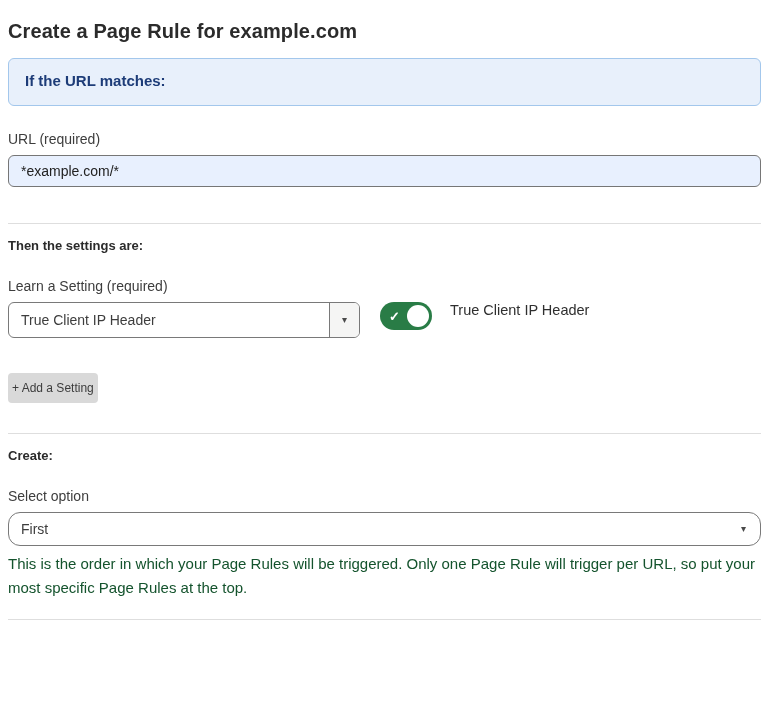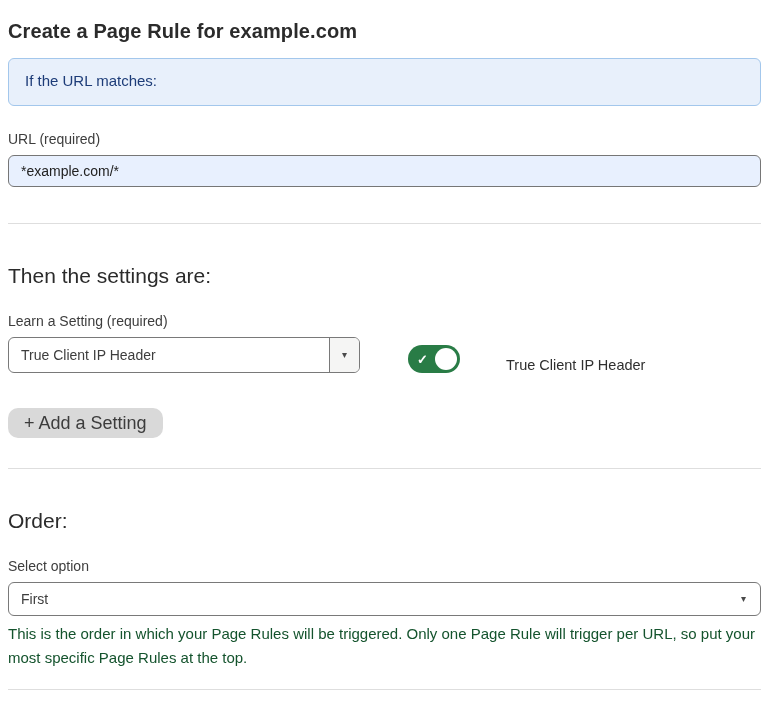--- a/index.html
+++ b/index.html
@@ -22,21 +22,21 @@
   .info-box {
     margin-top: 15px;
     background: #e8f0fb;
     border: 1px solid #a3c7ec;
     border-radius: 6px;
     padding: 10px 16px 12px 16px;
     color: #1d3c78;
     font-size: 15px;
     line-height: 24px;
   }
-  .info-box .info-heading { font-weight: 400; }
+  .info-box .info-heading { font-weight: 700; }
   .info-box .info-link {
     color: #2a65c7;
     text-decoration: underline;
     cursor: pointer;
   }
 
   
   .field-label {
     display: block;
     font-size: 14px;
@@ -60,32 +60,31 @@
   .divider {
     border: none;
     border-top: 1px solid #dedede;
     margin: 0;
   }
   .divider-1 { margin-top: 36px; }
   .divider-2 { margin-top: 30px; }
   .divider-3 { margin-top: 19px; }
 
   .section-heading {
-    font-size: 21px;
-    font-weight: 400;
+    font-size: 13px;
+    font-weight: 700;
     color: #2b2b2b;
-    margin-top: 40px;
+    margin-top: 14px;
   }
 
   
   .setting-row {
     display: flex;
-    align-items: flex-end;
+    align-items: flex-start;
     margin-top: 0;
-    gap: 28px;
   }
   .select-box {
     display: flex;
     align-items: stretch;
     height: 36px;
     background: #ffffff;
     border: 1px solid #797979;
     border-radius: 6px;
     overflow: hidden;
     cursor: pointer;
@@ -149,32 +148,32 @@
     font-size: 14.5px;
     color: #2f2f2f;
   }
 
   
   .btn {
     display: inline-flex;
     align-items: center;
     justify-content: center;
     height: 32px;
-    padding: 0 16px;
+    padding: 0 4px;
     border: none;
-    border-radius: 10px;
+    border-radius: 4px;
     font-family: "Liberation Sans", sans-serif;
-    font-size: 18px;
+    font-size: 12px;
     cursor: pointer;
   }
   .btn-gray { background: #d9d9d9; color: #3c3c3c; }
   .add-setting-btn { margin-top: 35px; height: 30px; }
 
   
-  .order-select { width: 100%; height: 34px; border-radius: 6px; }
+  .order-select { width: 100%; height: 34px; border-radius: 12px; }
   .order-select .select-arrow-plain {
     display: flex;
     align-items: center;
     padding-right: 14px;
   }
   .help-text {
     margin-top: 6px;
     font-size: 15px;
     line-height: 24px;
     color: #14532d;
@@ -211,21 +210,21 @@
     <span class="check-glyph">✓</span>
     <span class="knob"></span>
   </div>
   <span class="toggle-label">True Client IP Header</span>
 </div>
 
 <button class="btn btn-gray add-setting-btn">+ Add a Setting</button>
 
 <hr class="divider divider-2">
 
-<h2 class="section-heading">Order:</h2>
+<h2 class="section-heading">Create:</h2>
 
 <label class="field-label">Select option</label>
 
 <div class="select-box order-select">
   <span class="select-value">First</span>
   <span class="select-arrow-plain">
     <span class="arrow-glyph">▾</span>
   </span>
 </div>
 

